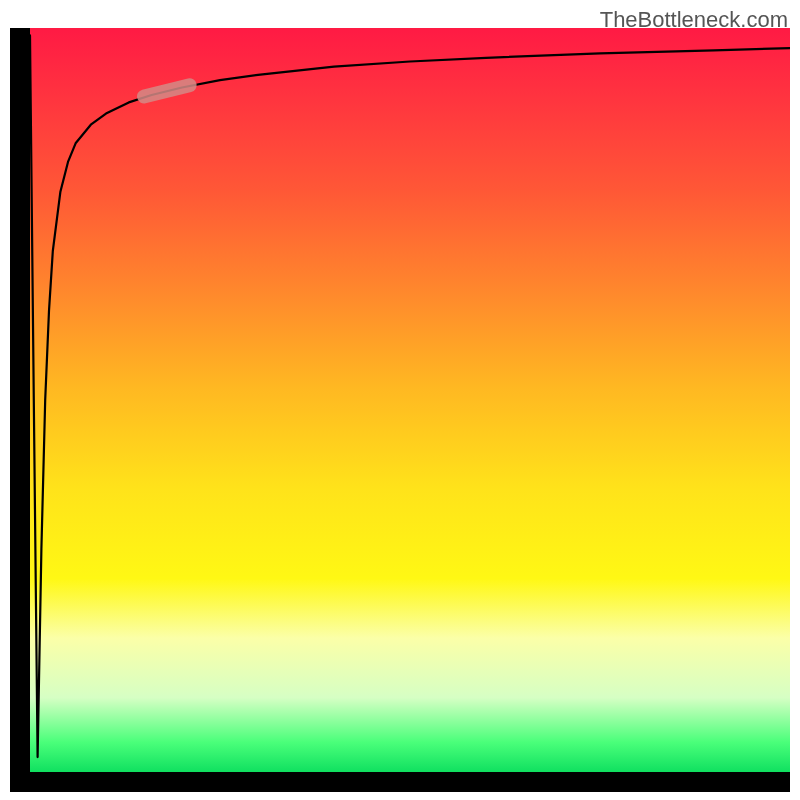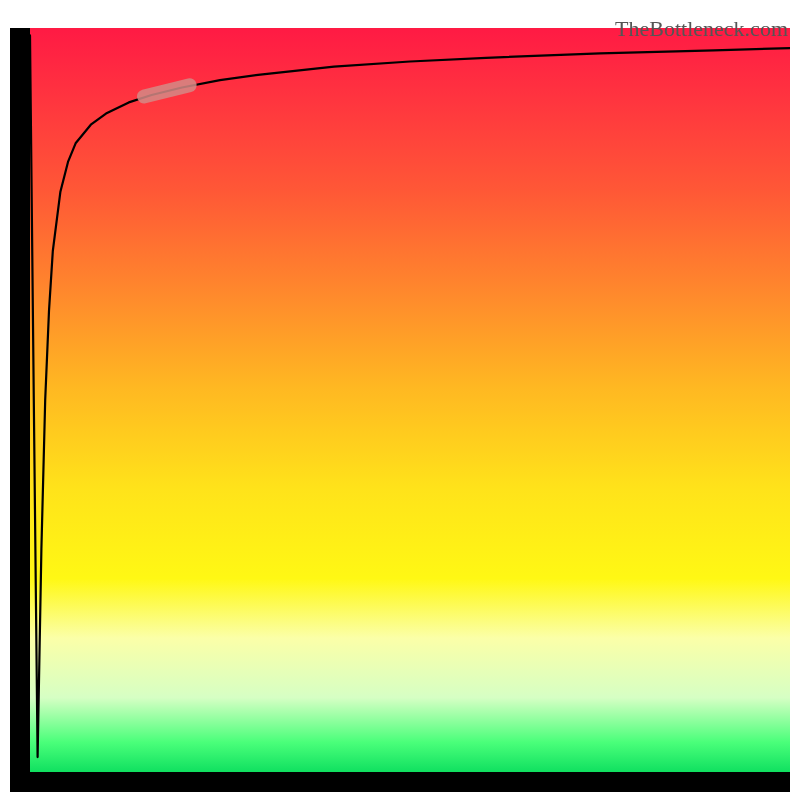--- a/index.html
+++ b/index.html
@@ -6,25 +6,25 @@
   body {
     width: 800px;
     height: 800px;
     background: #ffffff;
     font-family: Arial, Helvetica, sans-serif;
     position: relative;
     overflow: hidden;
   }
   .watermark {
     position: absolute;
-    top: 16px;
+    top: 7px;
     right: 12px;
     font-size: 22px;
     color: #555;
-    font-family: Liberation Serif, serif;
+    font-family: Liberation Sans, sans-serif;
     z-index: 10;
   }
   .plot-outer {
     position: absolute;
     left: 10px;
     top: 28px;
     width: 780px;
     height: 764px;
     background: #000;
   }

